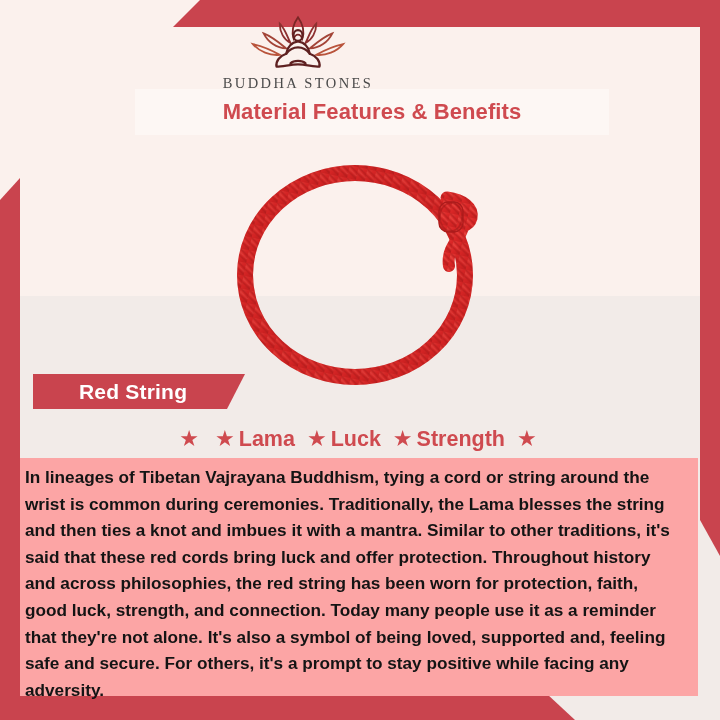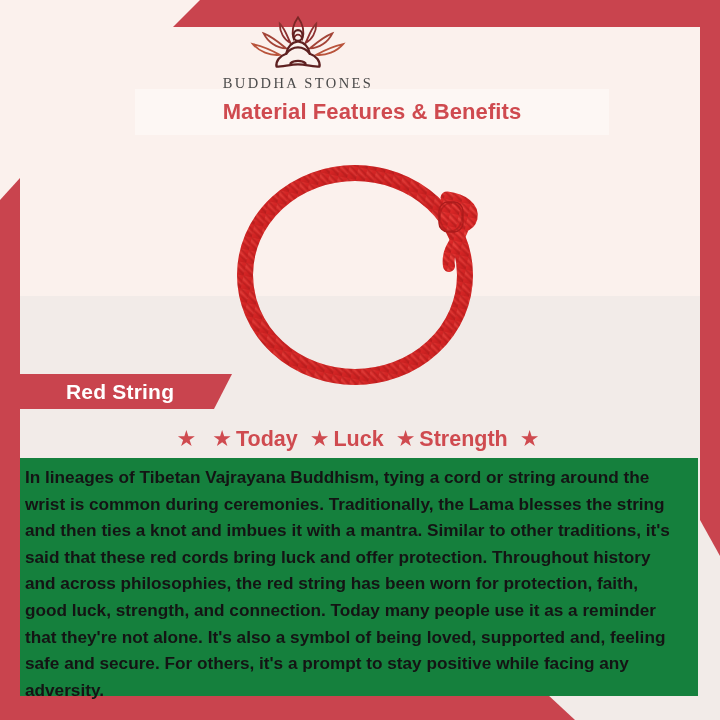--- a/index.html
+++ b/index.html
@@ -110,21 +110,21 @@
   .product-photo {
     position: absolute;
     left: 215px; top: 150px;
     width: 290px; height: 240px;
   }
   .product-photo svg { display: block; }
 
   
   .ribbon {
     position: absolute;
-    left: 20px; top: 374px;
+    left: 33px; top: 374px;
     width: 212px; height: 35px;
     background: #c9444e;
     clip-path: polygon(0 0, 212px 0, 194px 35px, 0 35px);
     display: flex;
     align-items: center;
   }
   .ribbon-label {
     margin-left: 46px;
     color: #ffffff;
     font-size: 21px;
@@ -158,21 +158,21 @@
     color: #cf4a4f;
     font-size: 21.5px;
     font-weight: bold;
   }
 
   
   .description {
     position: absolute;
     left: 20px; top: 458px;
     width: 678px; height: 238px;
-    background: #15803d;
+    background: #fca5a5;
     box-sizing: border-box;
     padding: 6px 25px 0 5px;
   }
   .description p {
     margin: 0;
     color: #141414;
     font-size: 17.2px;
     line-height: 26.6px;
     font-weight: bold;
     text-align: left;
@@ -242,21 +242,21 @@
   <div class="ribbon">
     <span class="ribbon-label">Red String</span>
   </div>
 
   <div class="benefits">
     <span class="benefit">
       <span class="star">★</span>
     </span>
     <span class="benefit">
       <span class="star">★</span>
-      <span class="btext">Today</span>
+      <span class="btext">Lama</span>
     </span>
     <span class="benefit">
       <span class="star">★</span>
       <span class="btext">Luck</span>
     </span>
     <span class="benefit">
       <span class="star">★</span>
       <span class="btext">Strength</span>
     </span>
     <span class="benefit">

